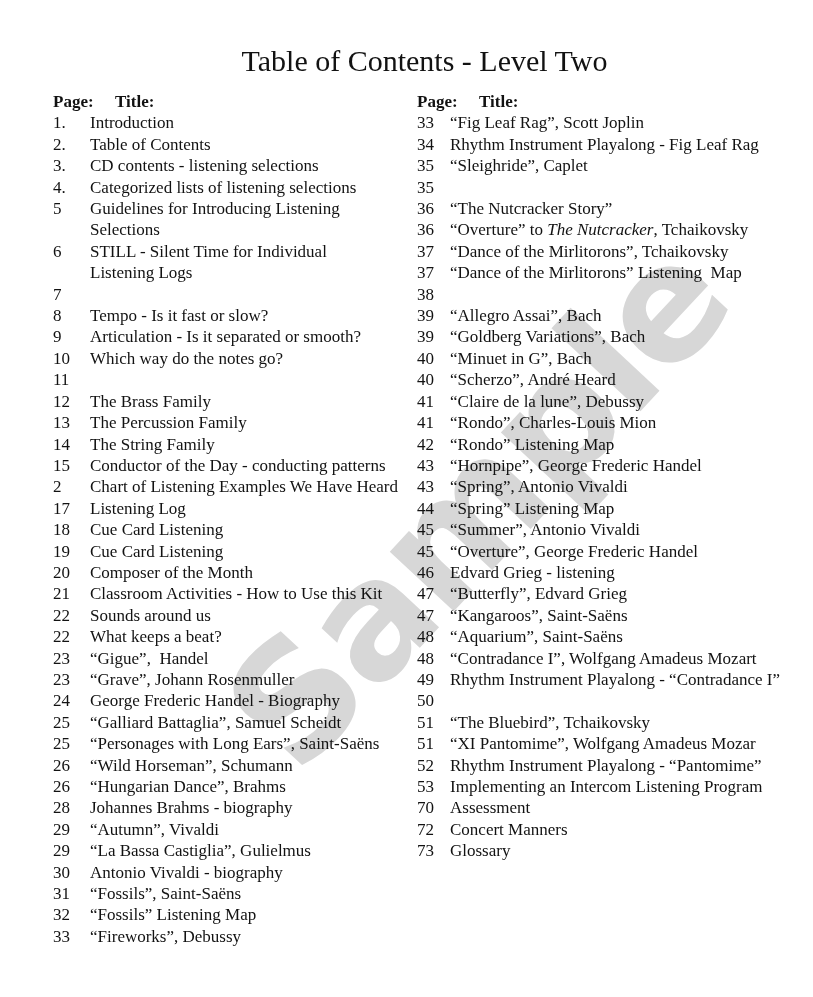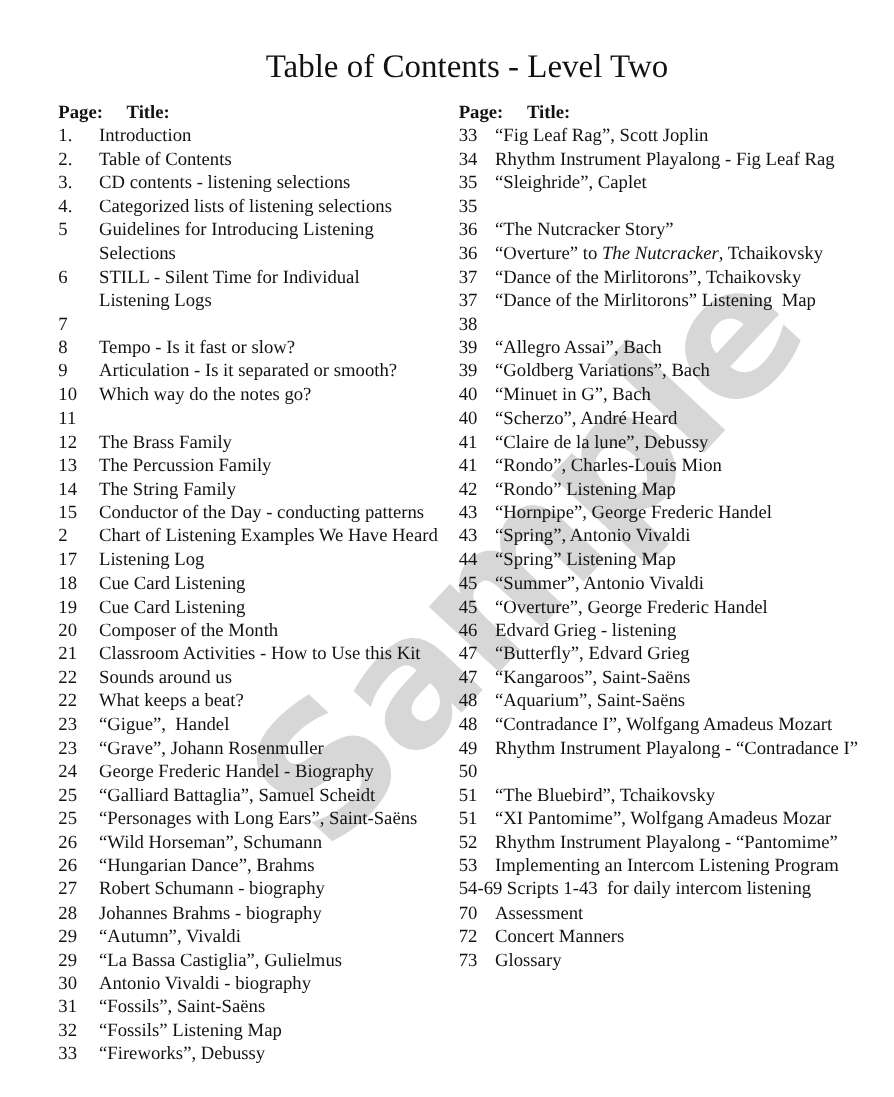--- a/index.html
+++ b/index.html
@@ -206,24 +206,20 @@
   <div class="row">
     <span class="num">26</span>
     <span class="title"><span>“Wild Horseman”, Schumann</span></span>
   </div>
 
   <div class="row">
     <span class="num">26</span>
     <span class="title"><span>“Hungarian Dance”, Brahms</span></span>
   </div>
 
-  <div class="row">
-    <span class="num">27</span>
-    <span class="title"><span>Robert Schumann - biography</span></span>
-  </div>
 
   <div class="row">
     <span class="num">28</span>
     <span class="title"><span>Johannes Brahms - biography</span></span>
   </div>
 
   <div class="row">
     <span class="num">29</span>
     <span class="title"><span>“Autumn”, Vivaldi</span></span>
   </div>
@@ -411,24 +407,20 @@
   <div class="row">
     <span class="num">52</span>
     <span class="title"><span>Rhythm Instrument Playalong - “Pantomime”</span></span>
   </div>
 
   <div class="row">
     <span class="num">53</span>
     <span class="title"><span>Implementing an Intercom Listening Program</span></span>
   </div>
 
-  <div class="row">
-    <span class="num">54-69</span>
-    <span class="title"><span>Scripts 1-43&nbsp; for daily intercom listening</span></span>
-  </div>
 
   <div class="row">
     <span class="num">70</span>
     <span class="title"><span>Assessment</span></span>
   </div>
 
   <div class="row">
     <span class="num">72</span>
     <span class="title"><span>Concert Manners</span></span>
   </div>

